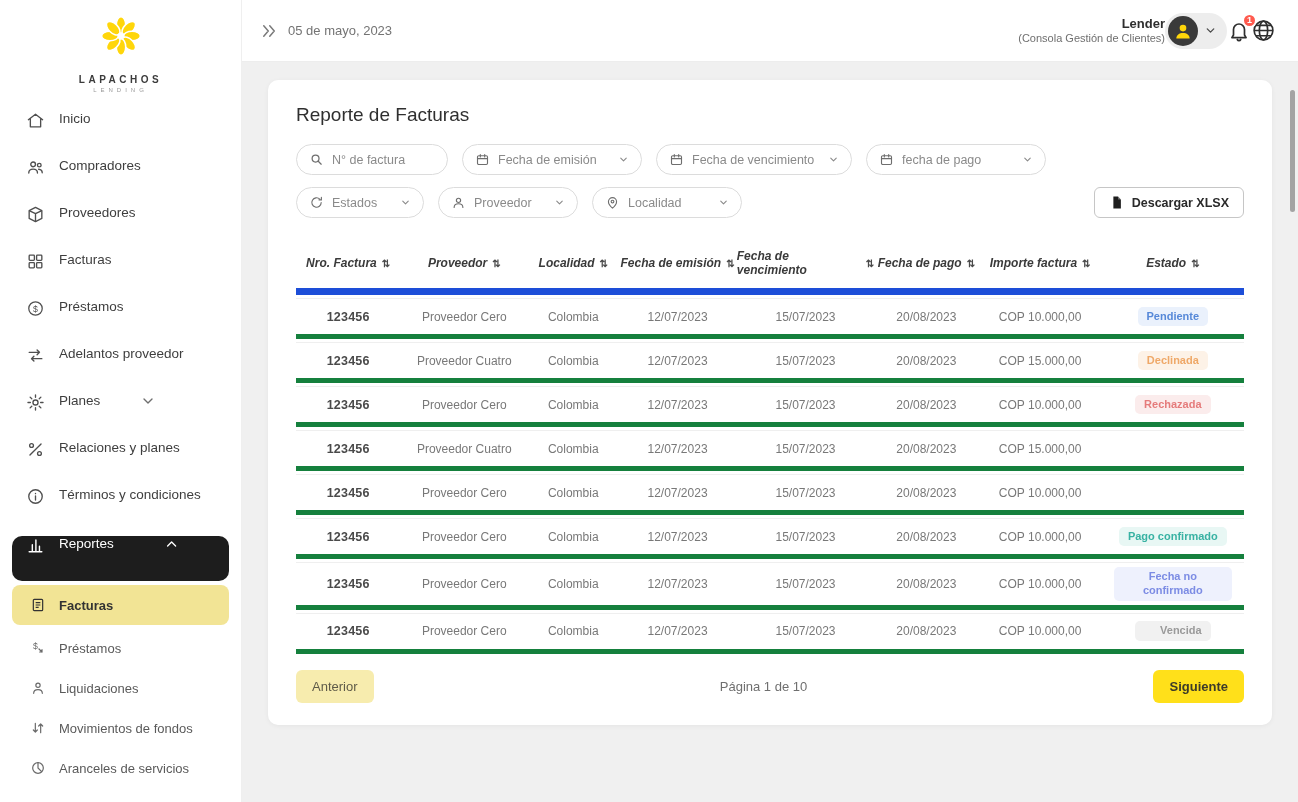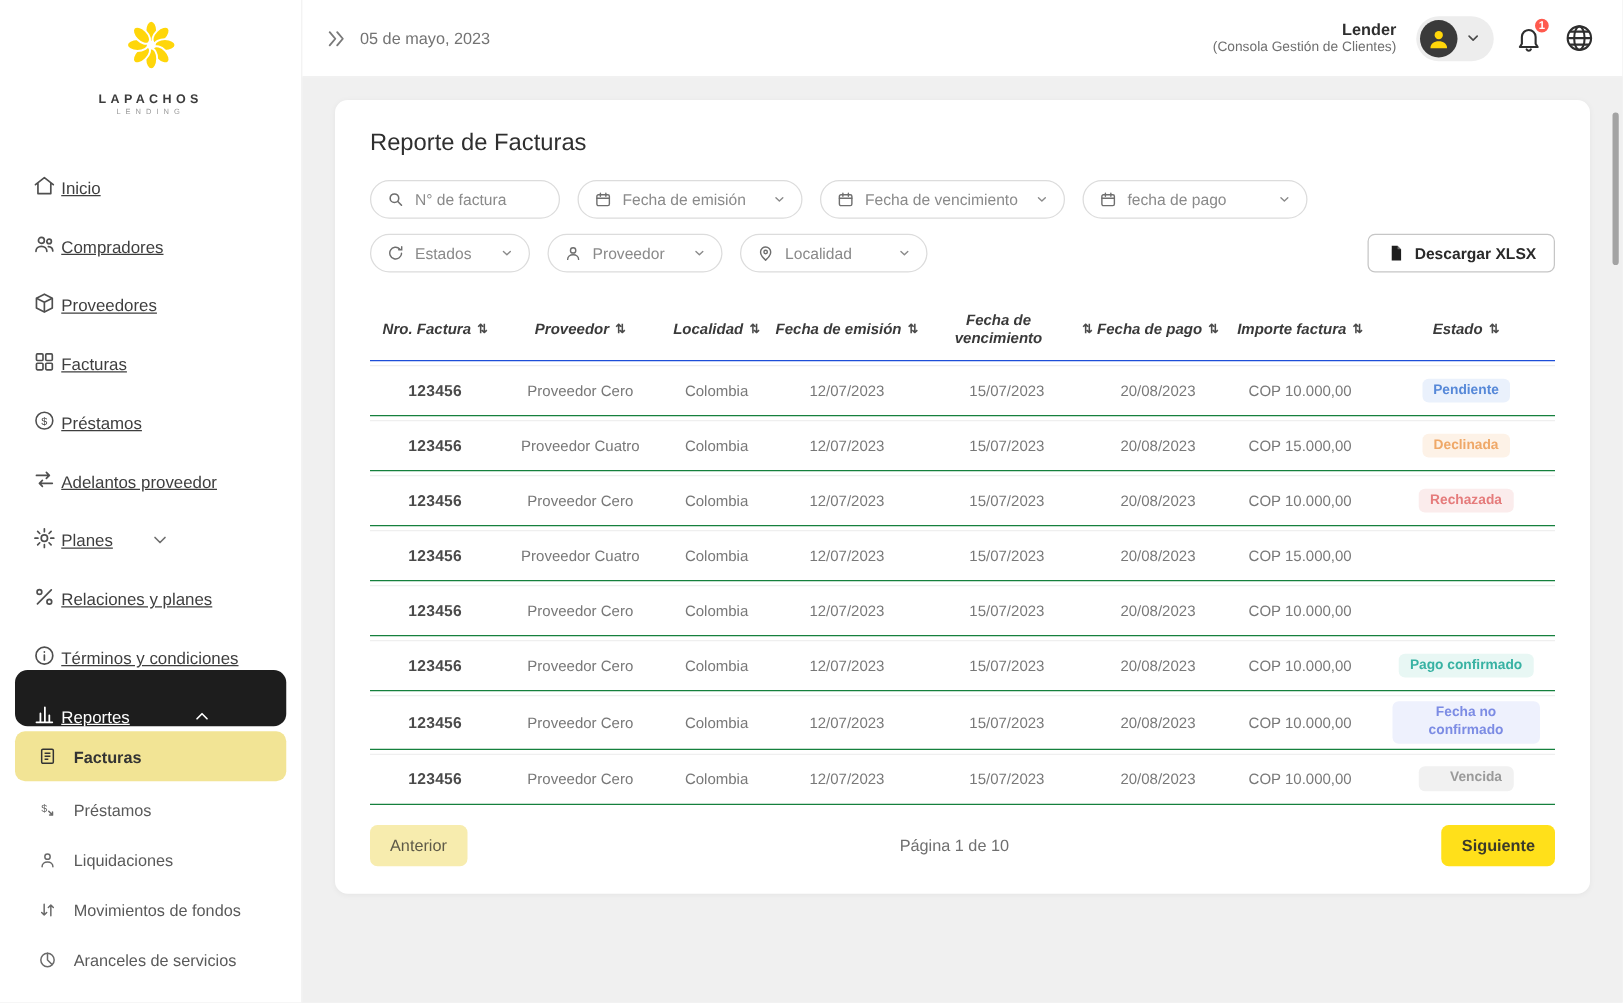--- a/index.html
+++ b/index.html
@@ -5,40 +5,40 @@
   * { margin:0; padding:0; box-sizing:border-box; }
   html,body { width:1298px; height:802px; overflow:hidden; font-family:"Liberation Sans", sans-serif; background:#F0F0F0; }
   .app { display:flex; width:1298px; height:802px; position:relative; }
 
   
   .sidebar { width:242px; min-width:242px; background:#fff; border-right:1px solid #EFEFEF; height:100%; overflow:hidden; }
   .logo-block { display:flex; flex-direction:column; align-items:center; padding:14px 0 10px; }
   .brand-name { font-size:10px; font-weight:700; letter-spacing:3.5px; color:#3B3B3B; margin-top:16px; }
   .brand-sub { font-size:6px; letter-spacing:4px; color:#9A9A9A; margin-top:2px; }
   .nav { margin-top:8px; }
-  .nav-item { display:flex; align-items:flex-end; gap:4px; height:47px; padding:0 18px 0 26px; color:#3E3E3E; font-size:13.5px; cursor:pointer;text-decoration:underline; }
+  .nav-item { display:flex; align-items:flex-start; gap:14px; height:47px; padding:0 18px 0 26px; color:#3E3E3E; font-size:13.5px; cursor:pointer; }
   .nav-item .nicon { width:19px; height:19px; color:#4F4F4F; flex:none; display:flex; }
   .nav-item.active { background:#1D1D1D; color:#fff; border-radius:10px; margin:2px 12px; padding:0 14px 0 14px; height:45px; }
   .nav-item.active .nicon { color:#fff; }
   .chev { width:16px; height:16px; display:flex; color:#6E6E6E; }
   .chev.inline { margin-left:26px; }
   .chev.right { margin-left:auto; color:#fff; }
   .subnav { margin-top:4px; }
   .sub-item { display:flex; align-items:center; gap:13px; height:40px; padding:0 18px 0 30px; color:#5A5A5A; font-size:13px; cursor:pointer; }
   .sub-item .nicon { width:16px; height:16px; color:#6A6A6A; flex:none; display:flex; }
   .sub-item.active { background:#F2E495; border-radius:8px; margin:3px 12px; padding:0 18px; height:40px; color:#333; font-weight:700; }
   .sub-item.active .nicon { color:#333; }
   svg { width:100%; height:100%; }
 
   
   .right { flex:1; display:flex; flex-direction:column; min-width:0; }
   .topbar { height:62px; background:#fff; border-bottom:1px solid #EDEDED; display:flex; align-items:center; padding:0 22px 0 18px; }
   .collapse-ic { width:18px; height:18px; color:#7A7A7A; display:flex; cursor:pointer; }
   .topbar-date { margin-left:10px; font-size:13px; color:#737373;text-align:center; }
-  .topbar-right { margin-left:auto; display:flex; align-items:center; gap:16px; }
+  .topbar-right { margin-left:auto; display:flex; align-items:center; }
   .user-block { text-align:right; line-height:1.25; }
   .user-name { font-size:13px; font-weight:700; color:#2E2E2E; }
   .user-console { font-size:11px; color:#6F6F6F; }
   .avatar-pill { display:flex; align-items:center; gap:6px; background:#EDEDED; border-radius:18px; padding:3px 10px 3px 3px; cursor:pointer; }
   .avatar { width:30px; height:30px; border-radius:50%; background:#3A3A3A; display:flex; align-items:center; justify-content:center; padding:5px; }
   .avatar svg { color:#FFD60A; }
   .pill-chev { width:13px; height:13px; color:#4A4A4A; display:flex; }
   .bell-wrap { position:relative; width:24px; height:26px; color:#2E2E2E; cursor:pointer; }
   .bell-badge { position:absolute; top:-5px; right:-6px; min-width:15px; height:15px; background:#FF5A4E; color:#fff; font-size:9px; font-weight:700; border-radius:8px; border:2px solid #fff; display:flex; align-items:center; justify-content:center; padding:0 2px; }
   .globe-wrap { width:25px; height:25px; color:#2E2E2E; cursor:pointer; }
@@ -54,25 +54,25 @@
   .pill .caret { width:11px; height:11px; color:#8A8A8A; margin-left:auto; display:flex; }
   .pill input { border:none; outline:none; font-size:12.5px; color:#555; width:100%; font-family:inherit; background:transparent; }
   .pill input::placeholder { color:#8A8A8A; }
   .w-search{width:152px;} .w-em{width:180px;} .w-due{width:196px;} .w-pay{width:180px;}
   .w-est{width:128px;justify-content:center;} .w-prov{width:140px;} .w-loc{width:150px;}
   .btn-xlsx { margin-left:auto; display:flex; align-items:center; gap:8px; border:1px solid #C6C6C6; border-radius:6px; background:#fff; padding:7px 14px; font-weight:700; font-size:12.5px; color:#2A2A2A; cursor:pointer; }
   .btn-xlsx .fic { width:15px; height:15px; display:flex; color:#1E1E1E; }
 
   
   .tbl { margin-top:22px; --cols: 11% 13.5% 9.5% 12.5% 14.5% 11% 13% 15%; }
-  .tbl-header { display:grid; grid-template-columns:var(--cols); padding:9px 0 11px; border-bottom:1px solid #1d4ed8;text-align:center; }
+  .tbl-header { display:grid; grid-template-columns:var(--cols); padding:9px 0 11px; border-bottom:7px solid #1d4ed8; }
   .th { display:flex; align-items:center; justify-content:center; gap:5px; font-size:12px; font-weight:700; font-style:italic; color:#3A3A3A; cursor:pointer; }
   .sort { font-size:10px; color:#4A4A4A; font-style:normal; }
   .sort::after { content:"⇅"; }
-  .tbl-row { display:grid; grid-template-columns:var(--cols); align-items:center; border-top:1px solid #EFEFEF; border-bottom:1px solid #15803d; margin:3px 0; min-height:41px; background:#fff; }
+  .tbl-row { display:grid; grid-template-columns:var(--cols); align-items:center; border-top:1px solid #EFEFEF; border-bottom:5px solid #15803d; margin:3px 0; min-height:41px; background:#fff; }
   .cell { text-align:center; font-size:12px; color:#787878; padding:4px 4px; }
   .c-nro { font-weight:700; color:#4A4A4A; font-size:12.5px; letter-spacing:.2px; }
   .badge { display:inline-block; padding:3px 9px; border-radius:5px; font-size:11px; font-weight:700; line-height:1.25; max-width:118px; }
   .badge-pendiente { background:#EAF1FC; color:#5688D8; }
   .badge-declinada { background:#FDF2E7; color:#EFA868; }
   .badge-rechazada { background:#FBECEC; color:#E57B7B; }
   .badge-aprobada-con, .badge-aprobada-sin { background:transparent; color:#2FA25B; }
   .badge-pago-confirmado { background:#E8F7F4; color:#38B2A3; }
   .badge-pago-no-confirmado { background:#EEF1FD; color:#7C8CE4; }
   .badge-vencida { background:#F1F1F1; color:#9A9A9A;padding-left:25px; }

